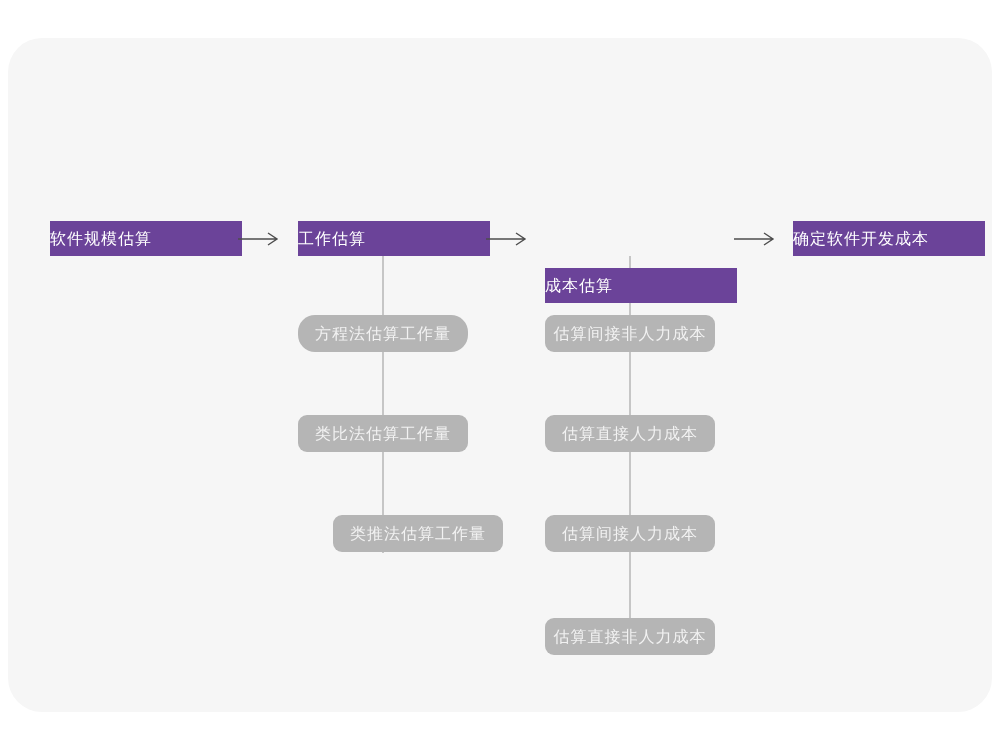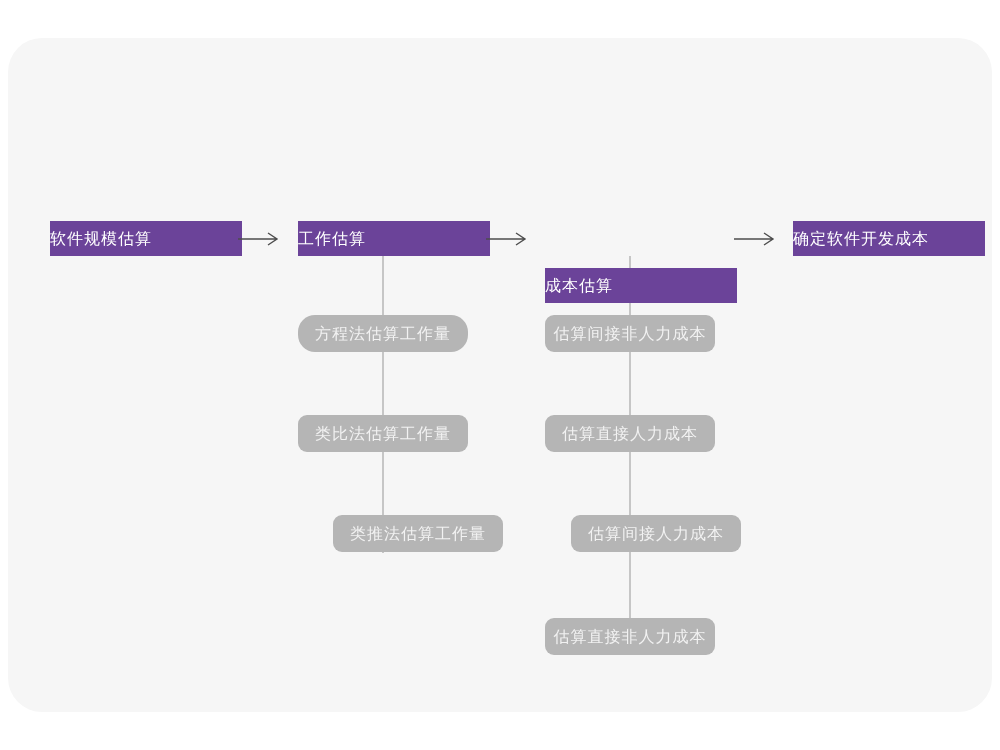--- a/index.html
+++ b/index.html
@@ -98,17 +98,17 @@
     <svg class="arrow" style="left:725px; top:193px;" viewBox="0 0 42 16">
       <path d="M1,8 L40,8 M31,2 L40,8 L31,14"></path>
     </svg>
 
     <div class="gbox" style="left:290px; top:277px;border-radius:17px;">方程法估算工作量</div>
     <div class="gbox" style="left:290px; top:377px;">类比法估算工作量</div>
     <div class="gbox" style="left:290px; top:477px;margin-left:35px;">类推法估算工作量</div>
 
     <div class="gbox" style="left:537px; top:277px;">估算间接非人力成本</div>
     <div class="gbox" style="left:537px; top:377px;">估算直接人力成本</div>
-    <div class="gbox" style="left:563px; top:477px;">估算间接人力成本</div>
+    <div class="gbox" style="left:537px; top:477px;">估算间接人力成本</div>
     <div class="gbox" style="left:537px; top:580px;">估算直接非人力成本</div>
 
   </div>
 </div>
 
 </body></html>

